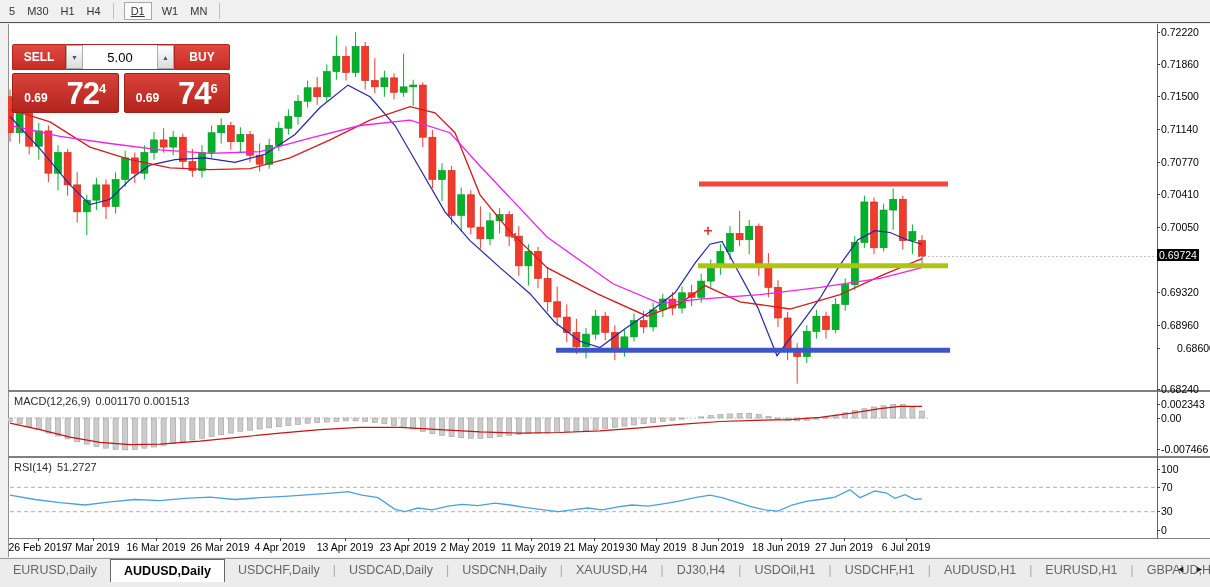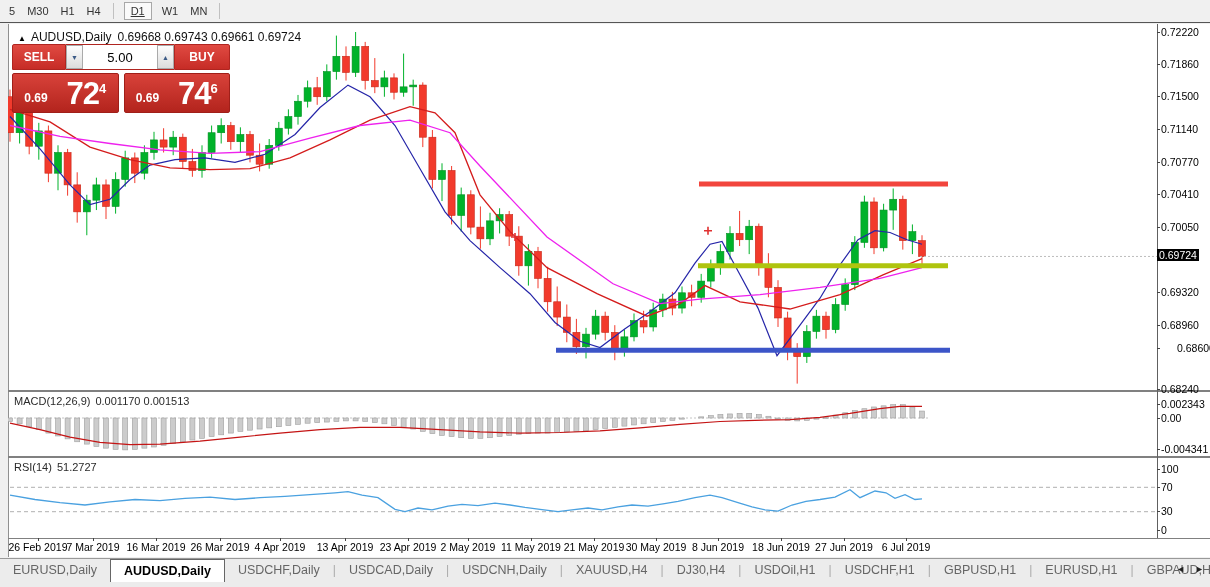--- a/index.html
+++ b/index.html
@@ -88,23 +88,20 @@
       <div class="tf-sep"></div>
       <span class="tf-item tf-active">D1</span>
       <span class="tf-item">W1</span>
       <span class="tf-item">MN</span>
       <div class="tf-sep"></div>
     </div>
 
   <div class="chart-win"></div>
   <div class="left-border"></div>
 
-  <div class="chart-title">
-    <span class="tri">▲</span><span>AUDUSD,Daily</span><span class="vals">0.69668 0.69743 0.69661 0.69724</span>
-  </div>
 
   <div class="tw">
     <div class="tw-top">
       <div class="btn-red tw-sell">SELL</div>
       <div class="tw-spin">
         <div class="spin-btn">▼</div>
         <input class="spin-val" readonly="" value="5.00" style="">
         <div class="spin-btn">▲</div>
       </div>
       <div class="btn-red tw-buy">BUY</div>
@@ -459,21 +456,21 @@
       <div class="ptick" style="top: 196.643px;">0.70050</div>
       <div class="ptick" style="top: 262.29px;">0.69320</div>
       <div class="ptick" style="top: 294.663px;">0.68960</div>
       <div class="ptick" style="top: 318px; padding-left: 16px;">0.68600</div>
       <div class="ptick" style="top: 359.41px;">0.68240</div>
       <div class="pcur" style="top: 225.459px;">0.69724</div>
     </div>
   <div class="ind-axis" style="top:392px; height:64px;" id="macd-axis">
       <div class="itick" style="top: 5.9106px;">0.002343</div>
       <div class="itick" style="top: 19.5px;">0.00</div>
-      <div class="itick" style="top: 51.2434px;">-0.004341</div>
+      <div class="itick" style="top: 51.2434px;">-0.007466</div>
     </div>
   <div class="ind-axis" style="top:458px; height:80px;" id="rsi-axis">
       <div class="itick" style="top: 4.5px;">100</div>
       <div class="itick" style="top: 22.8px;">70</div>
       <div class="itick" style="top: 47.2px;">30</div>
       <div class="itick" style="top: 65.5px;">0</div>
     </div>
 
   <div class="hsep1"></div>
   <div class="hsep2"></div>
@@ -523,21 +520,21 @@
       <div class="tab">USDCNH,Daily</div>
       <span class="tab-sep">|</span>
       <div class="tab">XAUUSD,H4</div>
       <span class="tab-sep">|</span>
       <div class="tab">DJ30,H4</div>
       <span class="tab-sep">|</span>
       <div class="tab">USDOil,H1</div>
       <span class="tab-sep">|</span>
       <div class="tab">USDCHF,H1</div>
       <span class="tab-sep">|</span>
-      <div class="tab">GBPUSD,H1</div>
+      <div class="tab">AUDUSD,H1</div>
       <span class="tab-sep">|</span>
       <div class="tab">EURUSD,H1</div>
       <span class="tab-sep">|</span>
       <div class="tab">GBPAUD,H1</div>
       <div class="tab-scroll">
       <span class="tsc">◄</span>
       <span class="tsc">►</span>
     </div>
   </div>
 

